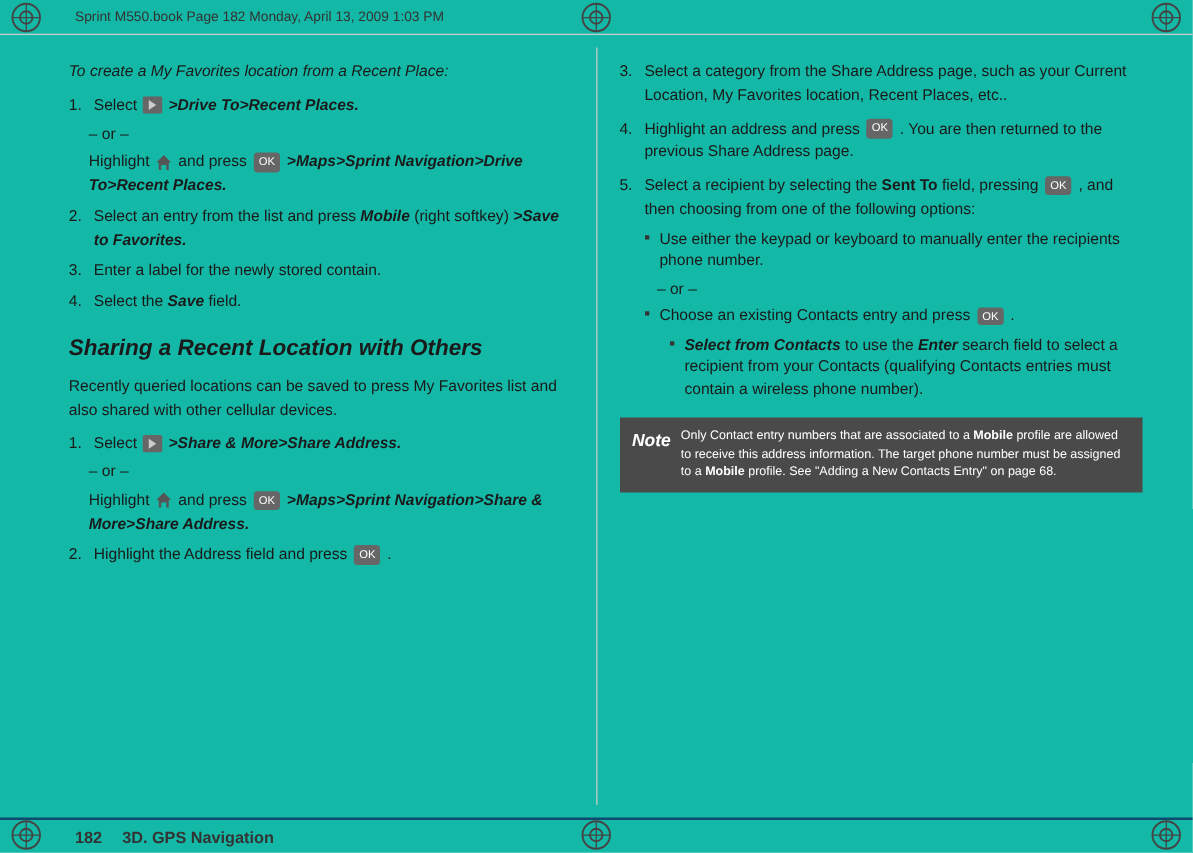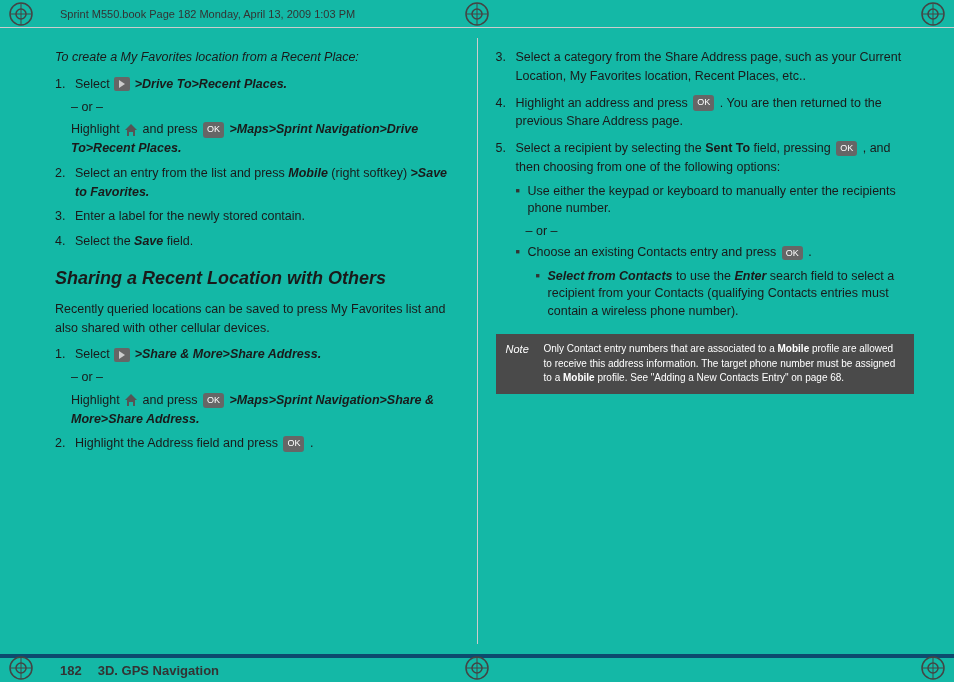--- a/index.html
+++ b/index.html
@@ -38,21 +38,21 @@
       color: #333;
     }
 
     
     .footer-bar {
       position: absolute;
       bottom: 0;
       left: 0;
       right: 0;
       height: 28px;
-      border-top: 4px solid #0c4a6e;
+      border-top: 2px solid #0c4a6e;
       display: flex;
       align-items: center;
       padding-left: 50px;
       font-size: 13px;
       font-weight: bold;
       color: #333;
     }
 
     
     .content-area {
@@ -177,24 +177,24 @@
       padding: 8px 10px;
       margin-top: 10px;
       font-size: 11px;
       line-height: 1.45;
       display: flex;
       gap: 8px;
     }
 
     .note-label {
       font-style: italic;
-      font-weight: normal;
+      font-weight: bold;
       min-width: 30px;
       color: #fff;
-      font-size: 11px;
+      font-size: 14px;
     }
 
     .note-text {
       flex: 1;
       font-size: 10px;
       line-height: 1.45;
     }
 
     
     .section-para {

